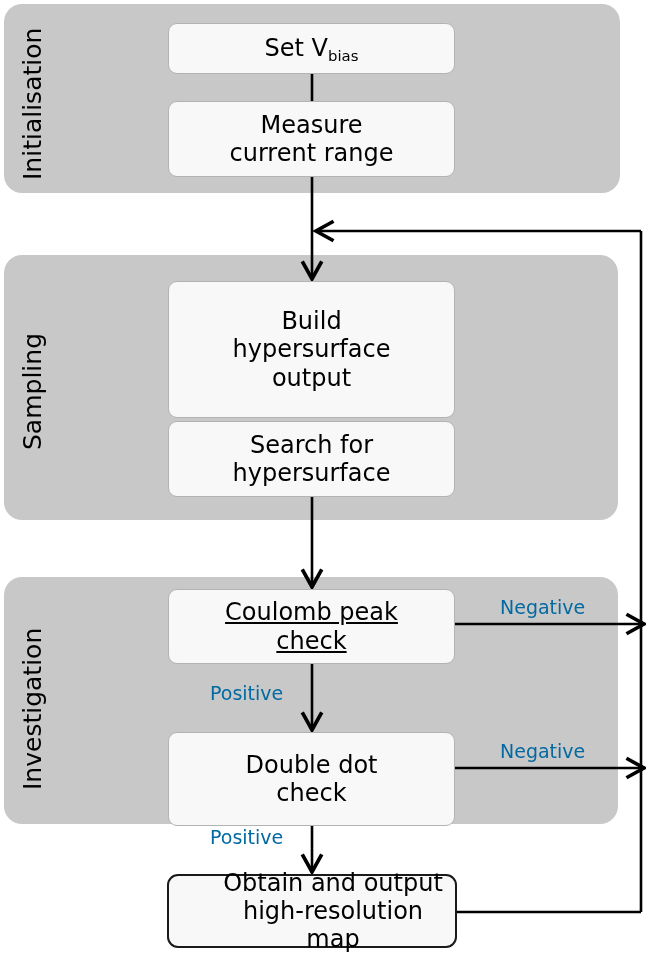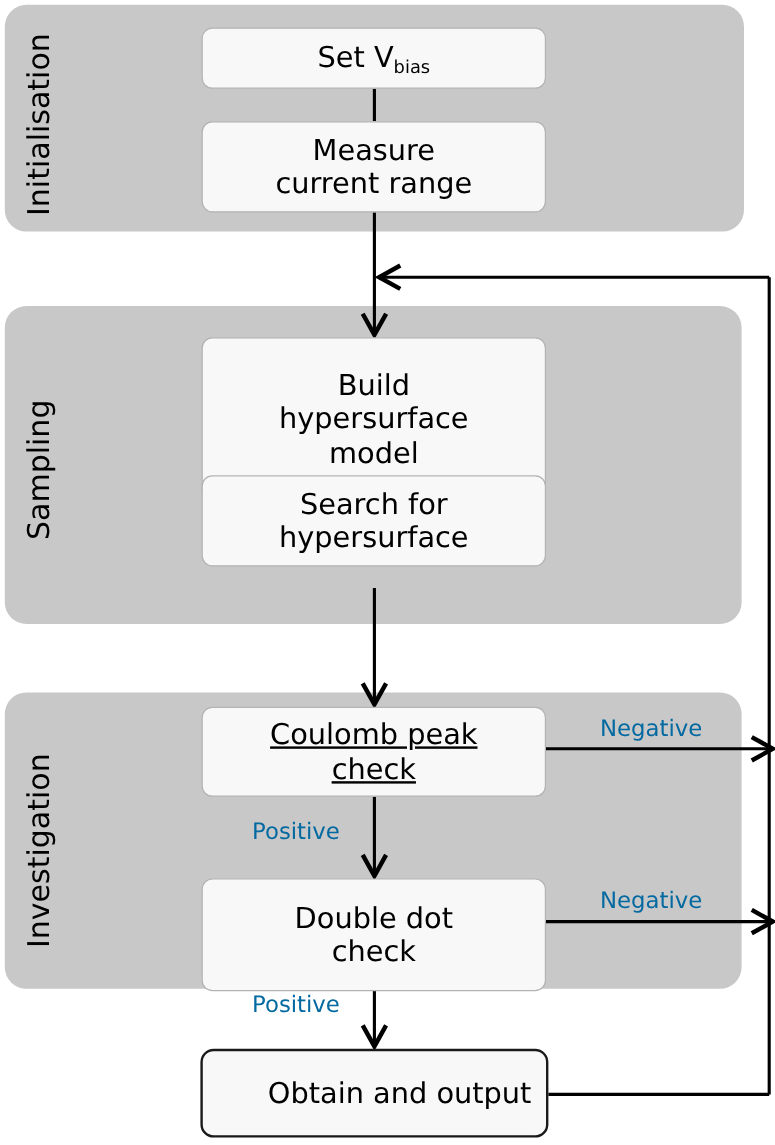--- a/index.html
+++ b/index.html
@@ -130,37 +130,37 @@
 
   <div class="node" style="left:168px; top:23px; width:287px; height:51px;">
     <span class="label-text"><span>Set V</span><sub>bias</sub></span>
   </div>
 
   <div class="node" style="left:168px; top:101px; width:287px; height:76px;">
     <span class="label-text"><span>Measure</span><br><span>current range</span></span>
   </div>
 
   <div class="node" style="left:168px; top:281px; width:287px; height:137px;">
-    <span class="label-text"><span>Build</span><br><span>hypersurface</span><br><span>model</span></span>
+    <span class="label-text"><span>Build</span><br><span>hypersurface</span><br><span>output</span></span>
   </div>
 
-  <div class="node" style="left:168px; top:396px; width:287px; height:76px;">
+  <div class="node" style="left:168px; top:421px; width:287px; height:76px;">
     <span class="label-text"><span>Search for</span><br><span>hypersurface</span></span>
   </div>
 
   <div class="node" style="left:168px; top:589px; width:287px; height:75px;text-decoration:underline;">
     <span class="label-text"><span>Coulomb peak</span><br><span>check</span></span>
   </div>
 
   <div class="node" style="left:168px; top:732px; width:287px; height:94px;">
     <span class="label-text"><span>Double dot</span><br><span>check</span></span>
   </div>
 
   <div class="node emphasis" style="left:167px; top:874px; width:290px; height:74px;">
-    <span class="label-text"><span>Obtain and output</span><br></span>
+    <span class="label-text"><span>Obtain and output</span><br><span>high-resolution map</span></span>
   </div>
 
   <div class="edge-label" style="left:500px; top:598px;">Negative</div>
 
   <div class="edge-label" style="left:210px; top:684px;">Positive</div>
 
   <div class="edge-label" style="left:500px; top:742px;">Negative</div>
 
   <div class="edge-label" style="left:210px; top:828px;">Positive</div>
 

